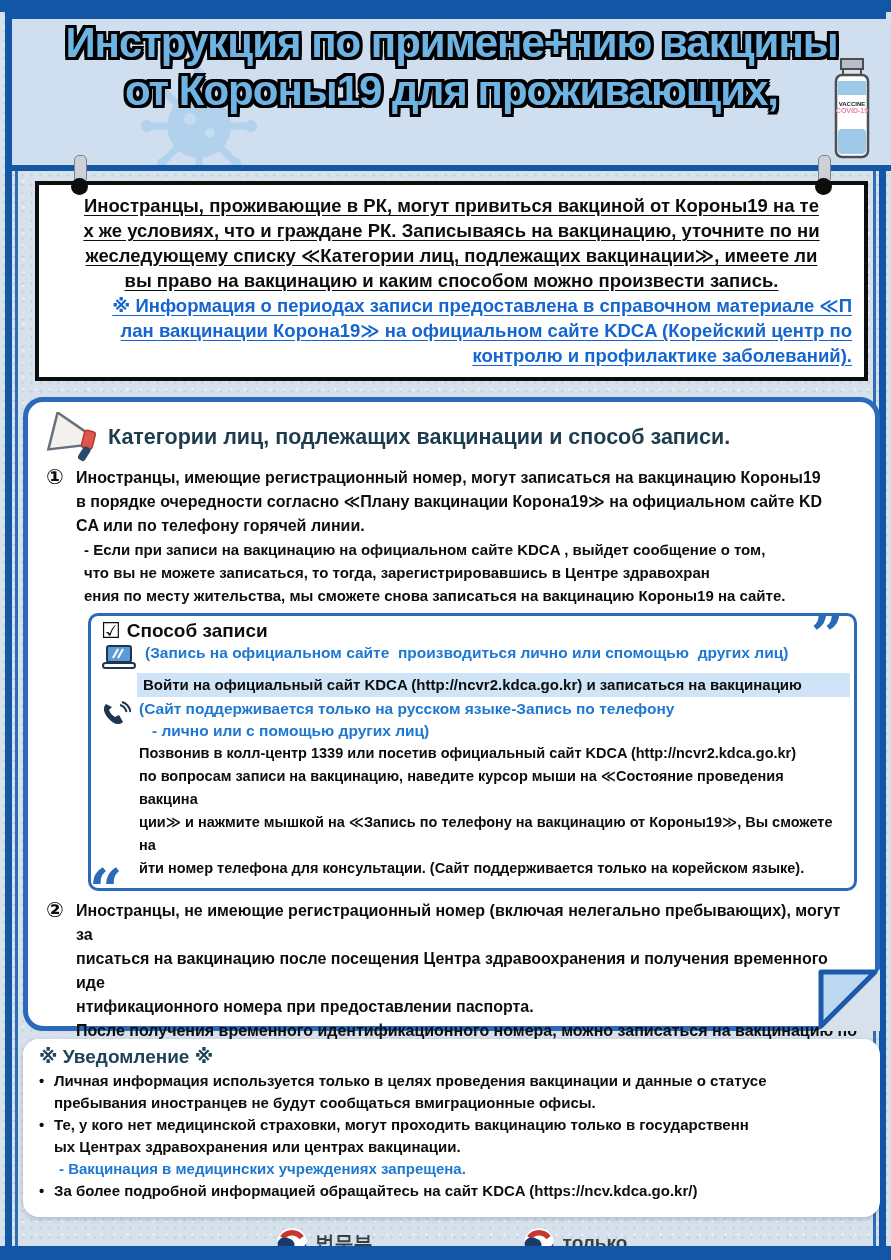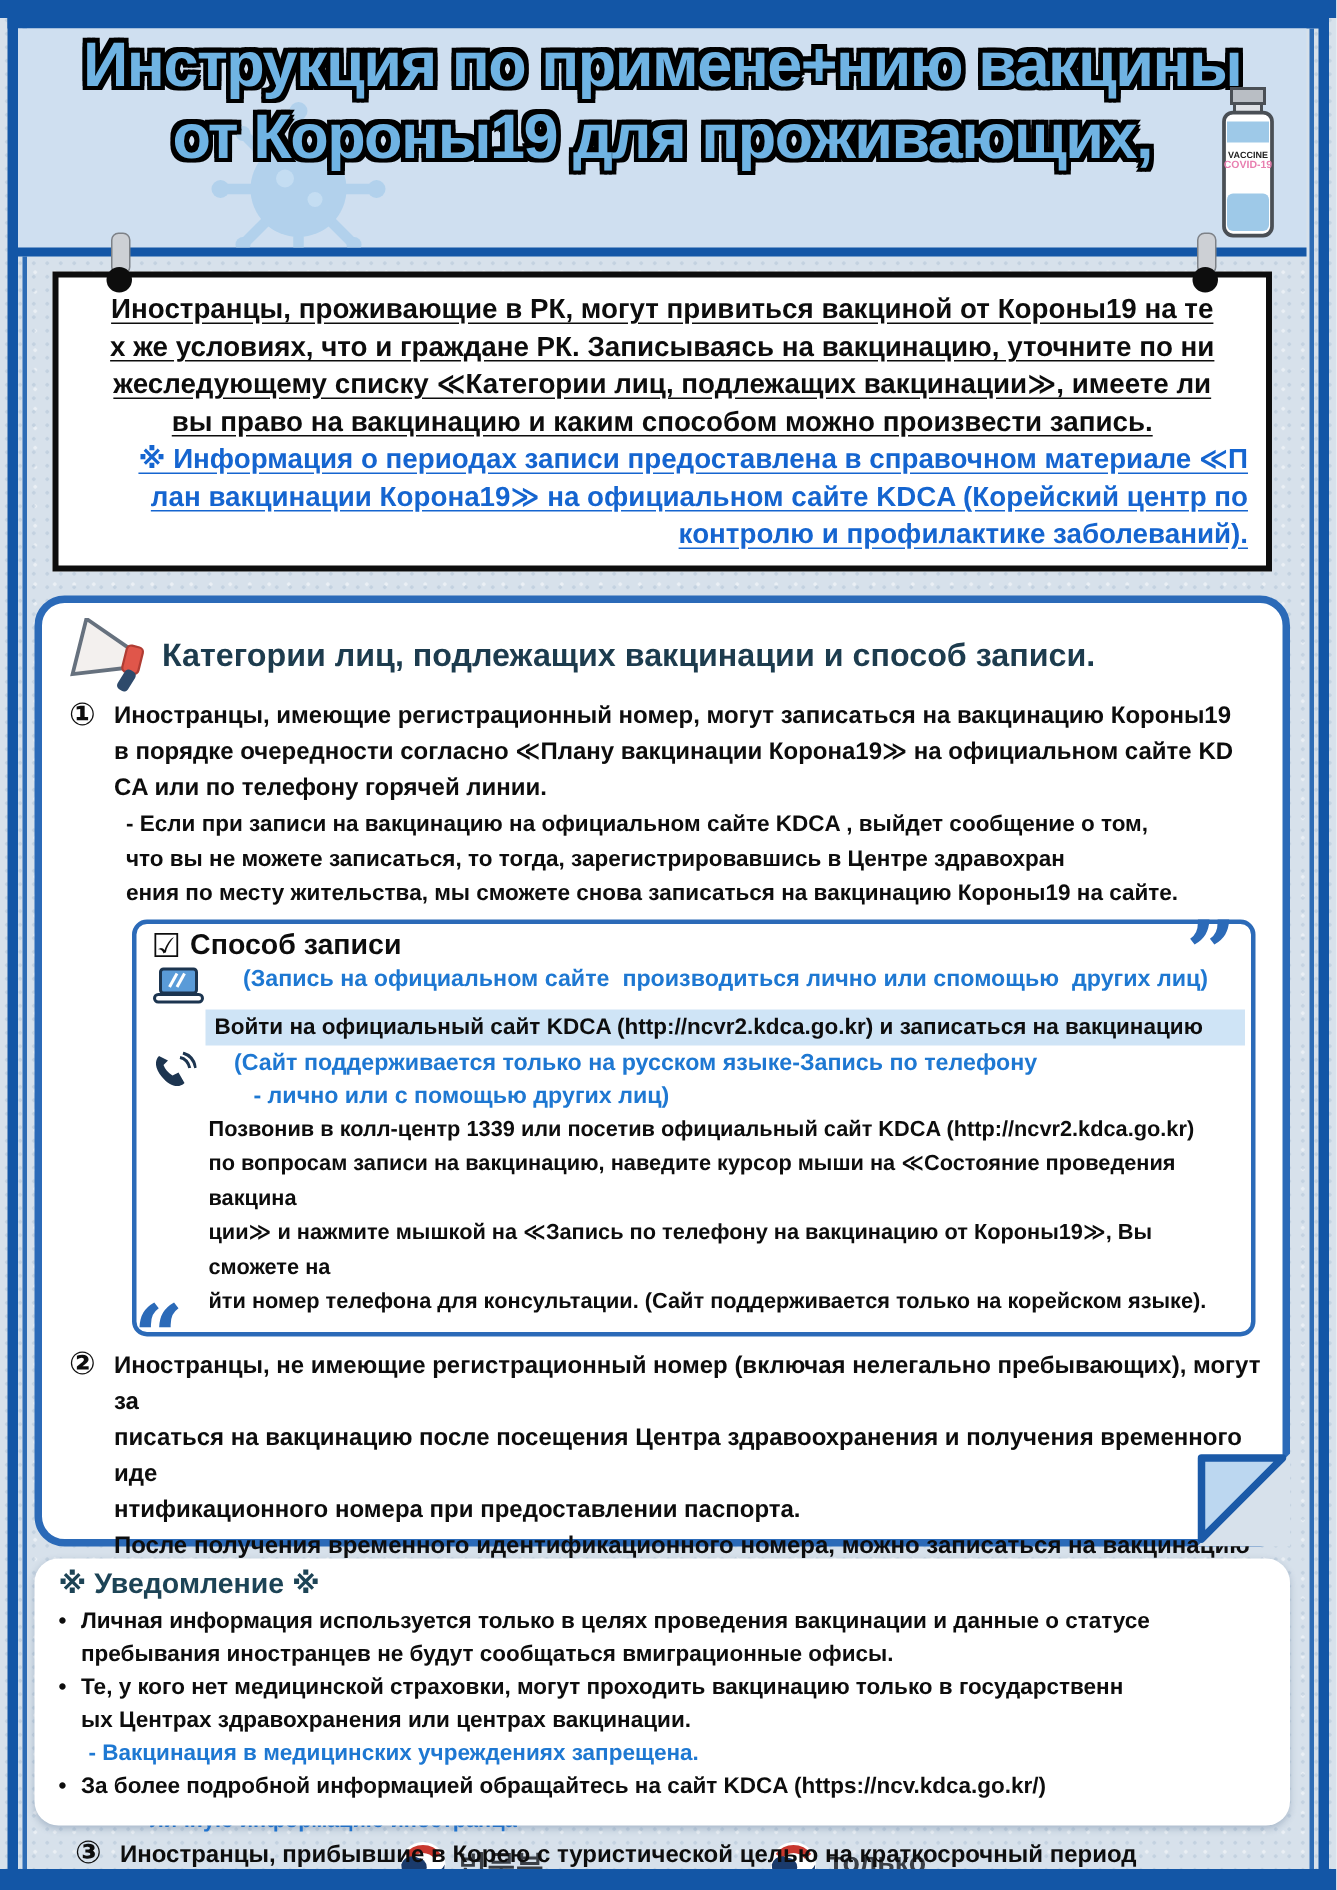--- a/index.html
+++ b/index.html
@@ -6,21 +6,21 @@
   body{font-family:"Liberation Sans","DejaVu Sans",sans-serif;}
   .page{position:relative;width:891px;height:1260px;overflow:hidden;
         background-color:#d7e1eb;
         background-image:radial-gradient(rgba(170,190,210,.45) 1px, transparent 1.2px),
                          radial-gradient(rgba(255,255,255,.5) 1px, transparent 1.2px);
         background-size:9px 9px,13px 13px;background-position:0 0,4px 6px;}
   .topbar{position:absolute;top:0;left:0;right:0;height:12px;background:#1356a6;}
   .botbar{position:absolute;bottom:0;left:0;right:0;height:14px;background:#1356a6;z-index:6;}
   .frame{position:absolute;top:12px;left:5px;right:5px;bottom:14px;border:7px solid #1356a6;border-bottom:none;z-index:0;}
   .frame-pin{position:absolute;top:0;bottom:0;left:3px;right:3px;border-left:3px solid #2e6cb5;border-right:3px solid #2e6cb5;}
-  .content{position:absolute;top:19px;left:21px;right:29px;z-index:1;}
+  .content{position:absolute;top:19px;left:21px;right:9px;z-index:1;}
 
   
   .title-sec{position:relative;margin:0 -9px;height:146px;background:#cfdff0;
              border-bottom:6px solid #1356a6;text-align:center;overflow:hidden;}
   .ttl{position:relative;z-index:2;font-weight:bold;letter-spacing:-1px;
        text-shadow:3px 0 #000,-3px 0 #000,0 3px #000,0 -3px #000,
                    2px 2px #000,-2px -2px #000,2px -2px #000,-2px 2px #000,
                    3px 3px #000,-3px -3px #000,3px -3px #000,-3px 3px #000;}
   .ttl-blue{color:#6fb3e3;font-size:42px;line-height:48px;}
   .ttl-white{color:#ffffff;font-size:37px;line-height:44px;}
@@ -54,21 +54,21 @@
   .note{padding-left:54px;text-indent:-16px;font-size:14.5px;line-height:22px;font-weight:bold;color:#1f78d9;}
   .it3-l2{padding-left:34px;font-size:16px;line-height:25px;font-weight:bold;}
   .und{text-decoration:underline;text-underline-offset:3px;}
 
   
   .method{position:relative;margin:6px 4px 8px 42px;border:3px solid #2b6ab8;border-radius:10px;
           background:#fff;padding:4px 12px 8px 10px;}
   .m-title-row{display:flex;align-items:center;gap:6px;}
   .m-check{font-size:22px;line-height:22px;color:#0d0d0d;}
   .m-title{font-size:19px;font-weight:bold;color:#0d0d0d;}
-  .m-row{display:flex;align-items:flex-start;gap:25px;}
+  .m-row{display:flex;align-items:flex-start;gap:8px;}
   .m-blue{font-size:15.5px;line-height:22px;font-weight:bold;color:#1e78d2;}
   .m-band{margin:1px -8px 1px 36px;padding:1px 4px 1px 6px;background:#cfe4f6;
           font-size:15px;line-height:22px;font-weight:bold;color:#0d0d0d;}
   .m-call{margin-left:38px;font-size:14.5px;line-height:23px;font-weight:bold;color:#0d0d0d;}
   .q{position:absolute;font-family:"DejaVu Serif",serif;font-weight:bold;font-size:58px;color:#2b6ab8;line-height:30px;}
   .q-top{top:4px;right:10px;} .q-bot{left:-2px;bottom:-18px;}
 
   
   .fold{position:absolute;right:-5px;bottom:-5px;width:62px;height:62px;z-index:3;}
 

